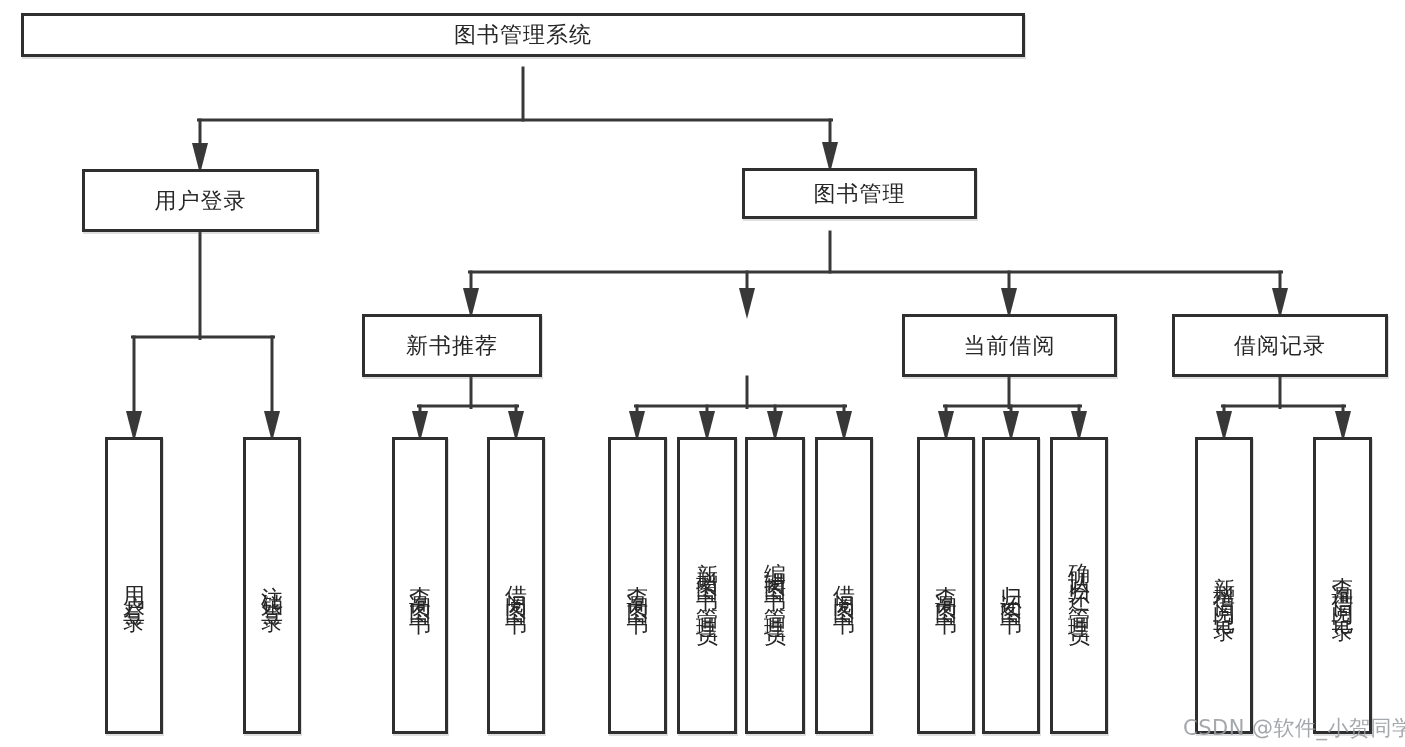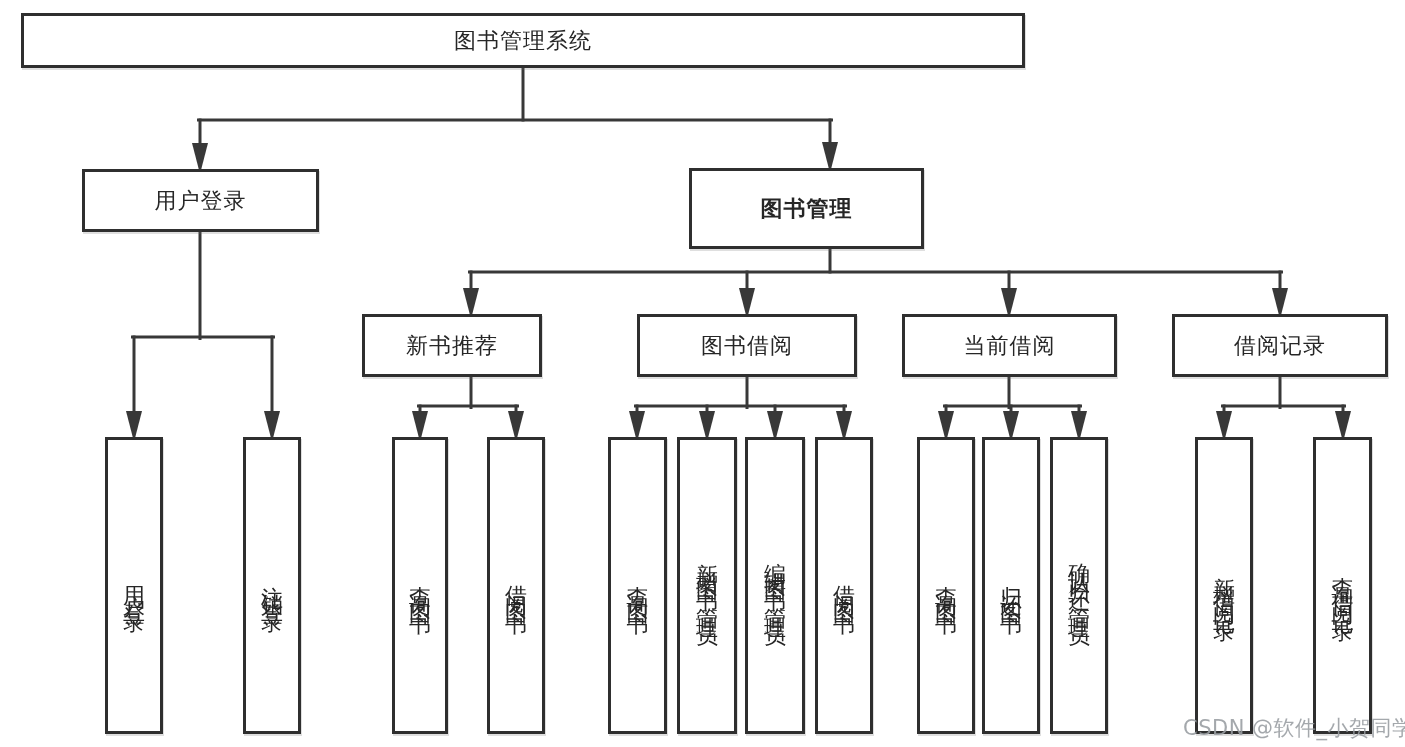--- a/index.html
+++ b/index.html
@@ -115,36 +115,33 @@
     <polygon class="arrowhead" points="1071,411 1087,411 1079,442"></polygon>
 
     <path class="edge" d="M1280 377 V407.5"></path>
     <path class="edge" d="M1222.5 406 H1344.5"></path>
     <path class="edge" d="M1224 406 V413"></path>
     <polygon class="arrowhead" points="1216,411 1232,411 1224,442"></polygon>
     <path class="edge" d="M1343 406 V413"></path>
     <polygon class="arrowhead" points="1335,411 1351,411 1343,442"></polygon>
   </svg>
 
-  <div class="box h-box" style="left:21px; top:13px; width:1004px; height:55px;">
+  <div class="box h-box" style="left:21px; top:13px; width:1004px; height:44px;">
     <span>图书管理系统</span>
   </div>
 
   <div class="box h-box" style="left:82px; top:169px; width:237px; height:63px;">
     <span>用户登录</span>
   </div>
-  <div class="box h-box" style="left:689px; top:168px; width:235px; height:81px;font-weight:bold;">
+  <div class="box h-box" style="left:742px; top:168px; width:235px; height:51px;">
     <span>图书管理</span>
   </div>
 
   <div class="box h-box" style="left:362px; top:314px; width:180px; height:63px;">
     <span>新书推荐</span>
-  </div>
-  <div class="box h-box" style="left:637px; top:314px; width:220px; height:63px;">
-    <span>图书借阅</span>
   </div>
   <div class="box h-box" style="left:902px; top:314px; width:215px; height:63px;font-family:Liberation Mono, monospace;">
     <span>当前借阅</span>
   </div>
   <div class="box h-box" style="left:1172px; top:314px; width:216px; height:63px;">
     <span>借阅记录</span>
   </div>
 
   <div class="box v-box" style="left:105px; top:437px; width:58px; height:297px;">
     <span>用户登录</span>

